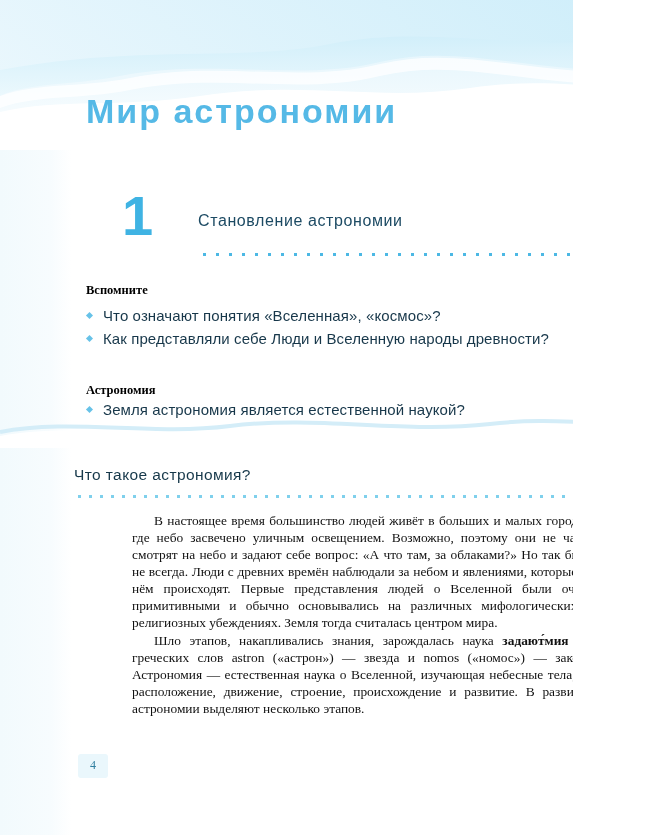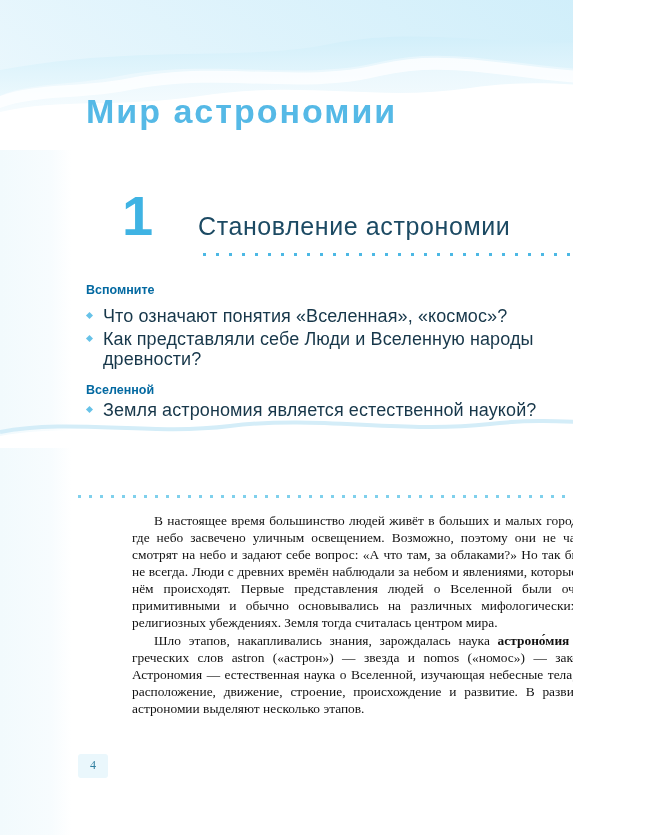--- a/index.html
+++ b/index.html
@@ -76,61 +76,62 @@
     top: -4px;
     font-size: 56px;
     font-weight: bold;
     color: #3fb3e3;
     line-height: 1;
   }
   .chapter-title {
     position: absolute;
     left: 112px;
     top: 20px;
-    font-size: 25px;
+    font-size: 16px;
     color: #1c4a63;
     letter-spacing: 0.6px;
   }
   .dot-rule {
     position: absolute;
     left: 112px;
     top: 60px;
     width: 418px;
     height: 5px;
     background-image: radial-gradient(circle, #4cb8e4 1.8px, rgba(0,0,0,0) 2px);
     background-size: 13px 5px;
     background-repeat: repeat-x;
     background-position: left center;
   }
 
   .sub-head {
     position: absolute;
     left: 86px;
     font-size: 12.5px;
     font-weight: bold;
-    color: #0369a1;
+    color: #000000;
+    font-family: Liberation Serif, serif;
   }
   .sub-head.remember { top: 283px; }
   .sub-head.think { top: 383px; }
 
   .bullet-list {
     position: absolute;
     left: 86px;
     width: 520px;
     margin: 0;
     padding: 0;
     list-style: none;
   }
   .bullet-list.remember-list { top: 306px; }
   .bullet-list.think-list { top: 400px; }
 
   .bullet-list li {
     position: relative;
     padding-left: 17px;
-    font-size: 18px;
+    font-size: 15px;
     color: #17374a;
     line-height: 20.5px;
     margin-bottom: 2px;
     letter-spacing: 0.1px;
   }
   .bullet-list li::before {
     content: "";
     position: absolute;
     left: 1px;
     top: 7px;
@@ -256,37 +257,38 @@
       <div class="chapter-title">Становление астрономии</div>
       <div class="dot-rule"></div>
     </div>
 
     <div class="sub-head remember">Вспомните</div>
     <ul class="bullet-list remember-list">
       <li>Что означают понятия «Вселенная», «космос»?</li>
       <li>Как представляли себе Люди и Вселенную народы древности?</li>
     </ul>
 
-    <div class="sub-head think">Вселенной</div>
+    <div class="sub-head think">Астрономия</div>
     <ul class="bullet-list think-list">
       <li>Земля астрономия является естественной наукой?</li>
     </ul>
 
     <div class="mid-wave">
       <svg width="650" height="34" viewBox="0 0 650 34" xmlns="http://www.w3.org/2000/svg">
         <path d="M0,22 C70,8 150,26 230,16 C320,5 400,24 490,14 C560,6 610,18 650,10 L650,34 L0,34 Z" fill="#ffffff"></path>
         <path d="M0,18 C70,4 150,22 230,12 C320,1 400,20 490,10 C560,2 610,14 650,6" fill="none" stroke="#d4edf8" stroke-width="4"></path>
       </svg>
     </div>
 
+    <div class="section-title">Что такое астрономия?</div>
     <div class="section-dots"></div>
 
     <div class="body-text">
       <p>В настоящее время большинство людей живёт в больших и малых городах, где небо засвечено уличным освещением. Возможно, поэтому они не часто смотрят на небо и задают себе вопрос: «А что там, за облаками?» Но так было не всегда. Люди с древних времён наблюдали за небом и явлениями, которые на нём происходят. Первые представления людей о Вселенной были очень примитивными и обычно основывались на различных мифологических и религиозных убеждениях. Земля тогда считалась центром мира.</p>
-      <p><span>Шло этапов, накапливались знания, зарождалась наука </span><b>астроно́мия</b><span> (от греческих слов astron («астрон») — звезда и nomos («номос») — закон). Астрономия — естественная наука о Вселенной, изучающая небесные тела, их расположение, движение, строение, происхождение и развитие. В развитии астрономии выделяют несколько этапов.</span></p>
+      <p><span>Шло этапов, накапливались знания, зарождалась наука </span><b>задают́мия</b><span> (от греческих слов astron («астрон») — звезда и nomos («номос») — закон). Астрономия — естественная наука о Вселенной, изучающая небесные тела, их расположение, движение, строение, происхождение и развитие. В развитии астрономии выделяют несколько этапов.</span></p>
     </div>
 
     <div class="page-num-wrap">
       <div class="page-num-bg"></div>
       <div class="page-num">4</div>
     </div>
 
   </div>
 </div>
 

